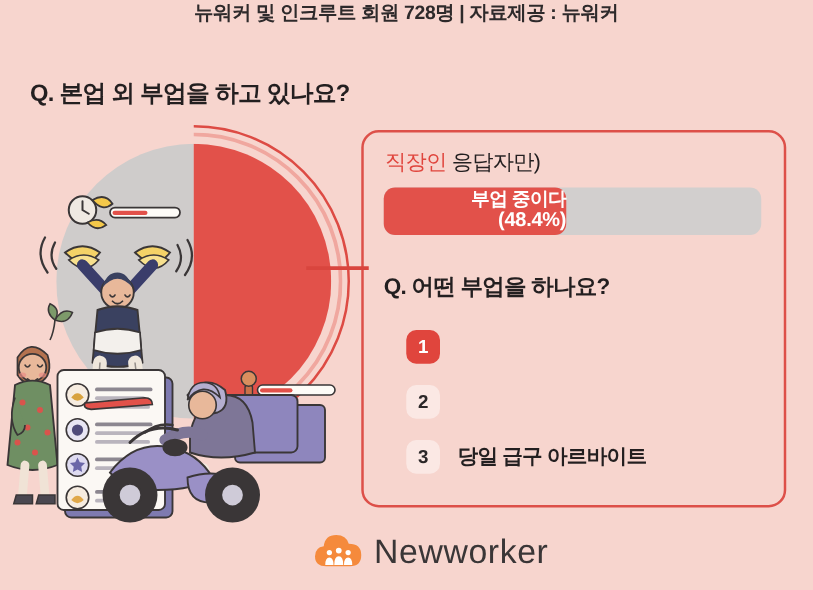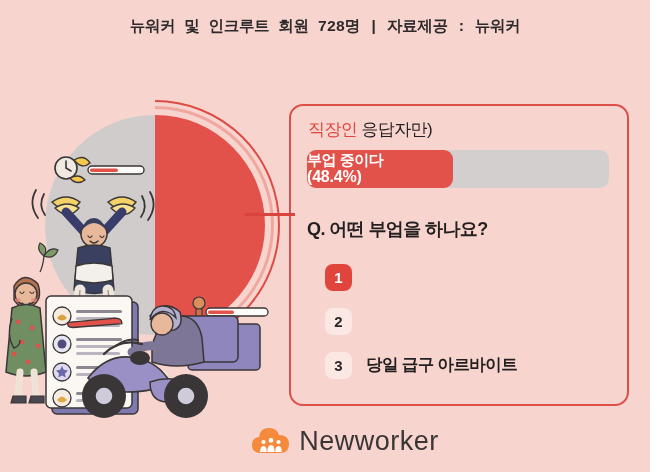--- a/index.html
+++ b/index.html
@@ -7,21 +7,21 @@
     width:650px;height:472px;overflow:hidden;
     background:#f7d5ce;
     font-family:"Liberation Sans","DejaVu Sans",sans-serif;
     position:relative;
   }
   #stage{position:absolute;inset:0;width:650px;height:472px;}
 
   
   .header-band{
     position:absolute;left:0;top:0;width:650px;height:52px;
-    display:flex;align-items:center;justify-content:center;font-family:Liberation Mono, monospace;
+    display:flex;align-items:flex-start;justify-content:center;
   }
   .header-text{
     font-size:15.5px;font-weight:bold;color:#2e2a2b;letter-spacing:-0.3px;
     white-space:nowrap;
   }
 
   
   .main-q{
     position:absolute;left:24px;top:62px;
     font-size:19px;font-weight:bold;color:#231f20;letter-spacing:-0.6px;
@@ -79,21 +79,21 @@
   }
   .panel-title .hl{color:#e0453d;}
 
   .bar-track{
     position:absolute;left:307px;top:150px;width:302px;height:38px;
     background:#d2cfce;border-radius:9px;
   }
   .bar-fill{
     position:absolute;left:0;top:0;height:38px;width:146px;
     background:#e2514a;border-radius:9px;
-    display:flex;flex-direction:column;align-items:flex-start;justify-content:center;
+    display:flex;flex-direction:column;align-items:flex-end;justify-content:center;
   }
   .bar-fill .bf-main{font-size:15px;font-weight:bold;color:#fff;letter-spacing:-0.5px;line-height:1;}
   .bar-fill .bf-pct{font-size:16px;font-weight:bold;color:#fff;letter-spacing:-0.2px;margin-top:1px;}
 
   .sub-q{
     position:absolute;left:307px;top:217px;
     font-size:18px;font-weight:bold;color:#231f20;letter-spacing:-0.6px;white-space:nowrap;
   }
 
   .rank-list{position:absolute;left:325px;top:258px;width:300px;}
@@ -120,20 +120,21 @@
 </style>
 </head>
 <body>
 
 <div id="stage">
 
   <div class="header-band">
     <div class="header-text">뉴워커 및 인크루트 회원 728명 | 자료제공 : 뉴워커</div>
   </div>
 
+  <div class="main-q">Q. 본업 외 부업을 하고 있나요?</div>
 
   <div class="pie-wrap">
     <div class="pie-outer-ring"></div>
     <div class="pie-outer-ring2"></div>
     <div class="pie-body">
       <div class="pie-half-left"></div>
       <div class="pie-half-right"></div>
     </div>
   </div>
 

